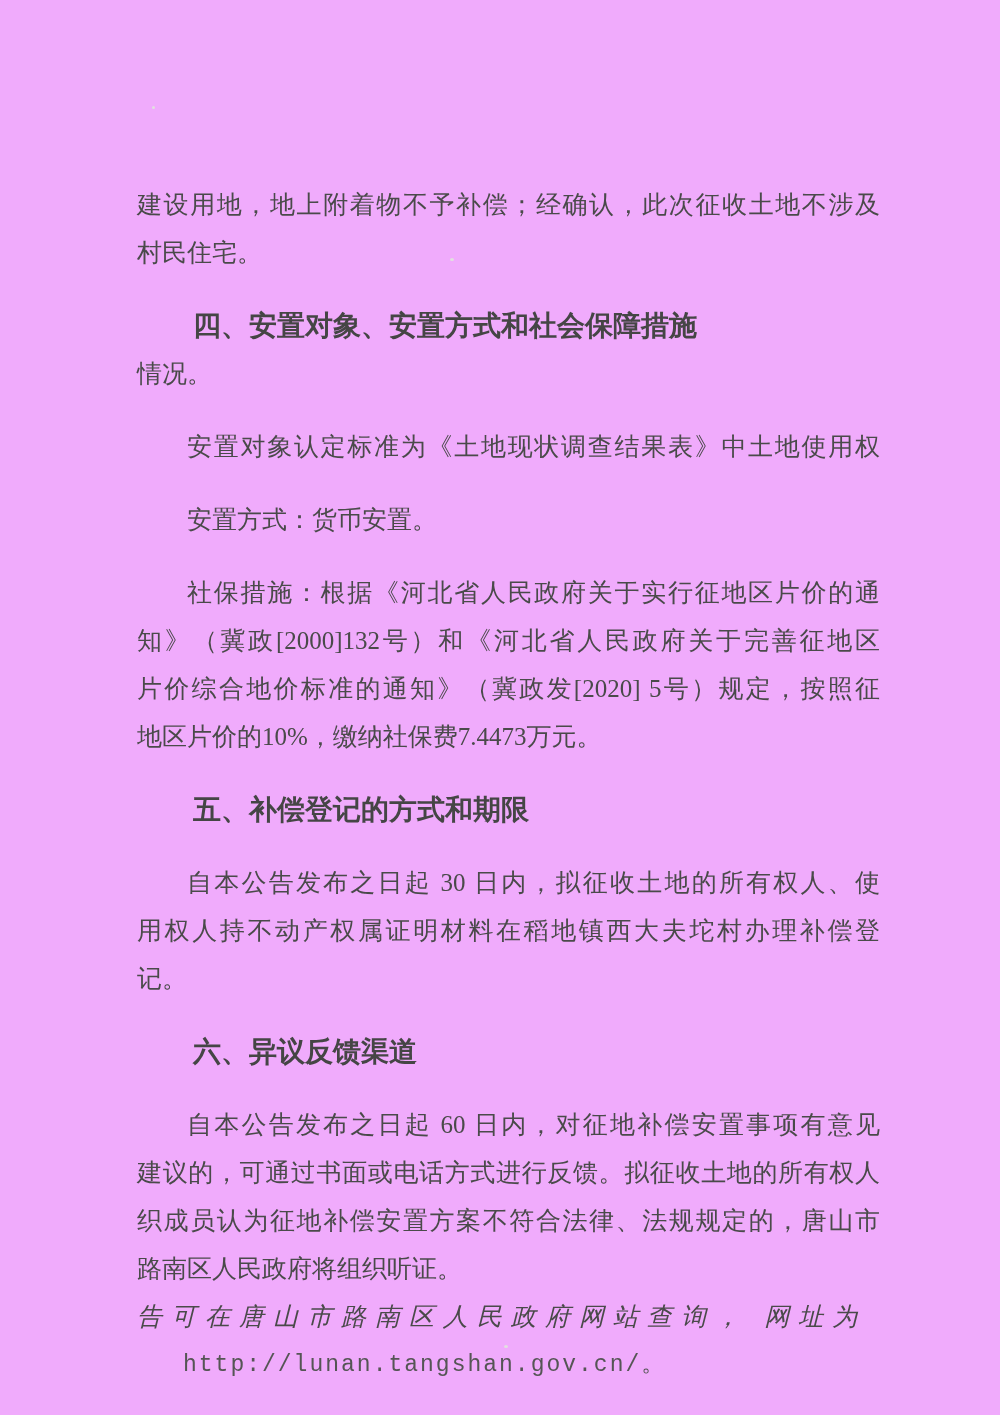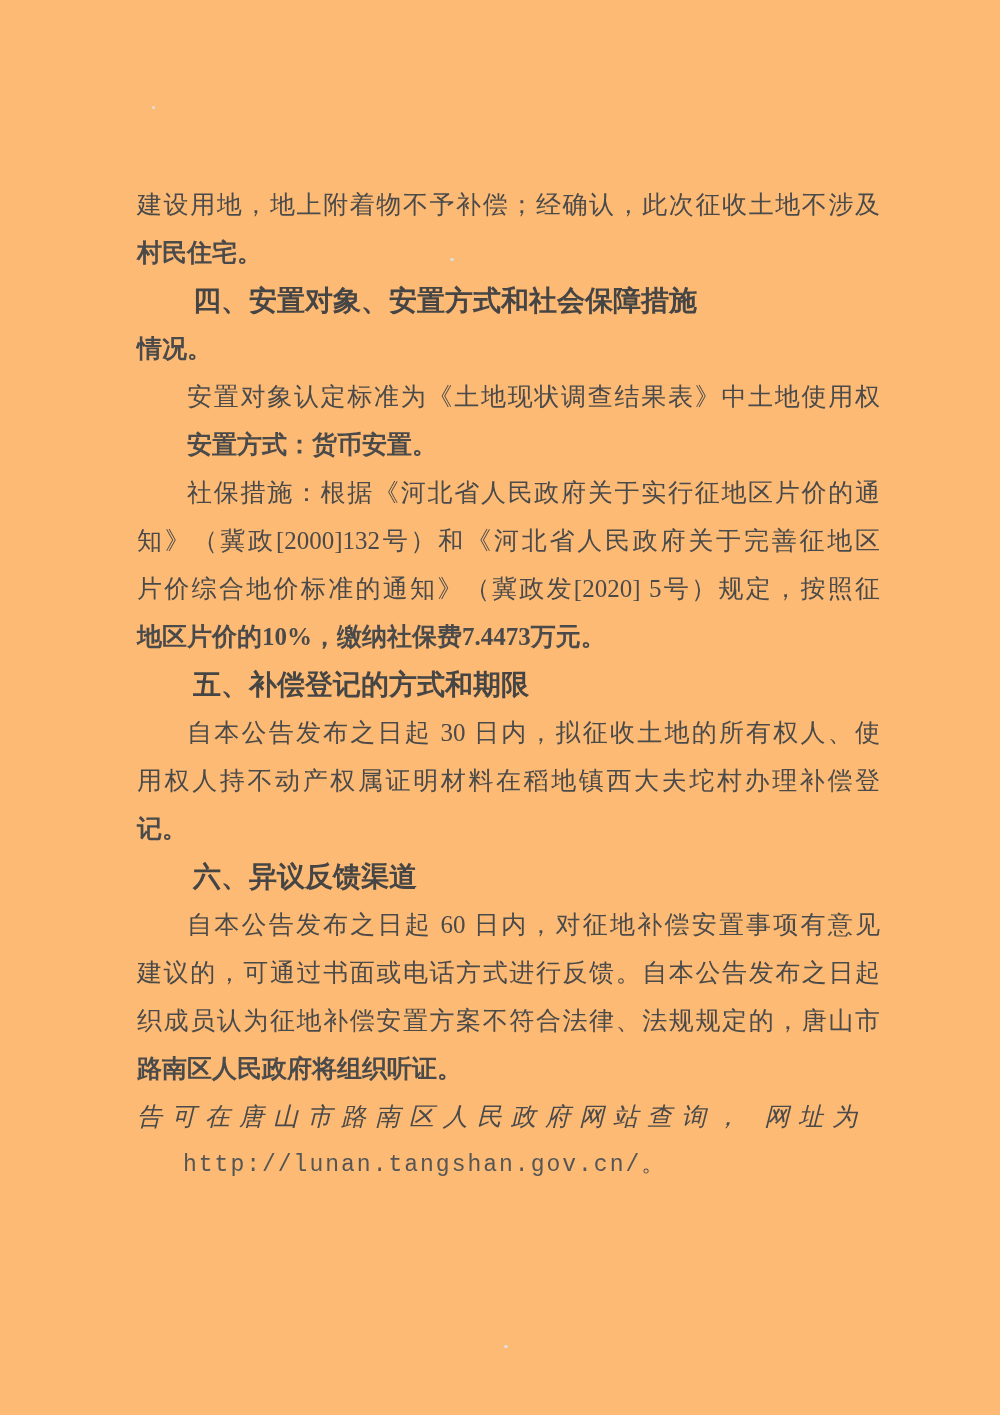--- a/index.html
+++ b/index.html
@@ -4,39 +4,39 @@
 <style>
   html, body {
     margin: 0;
     padding: 0;
     background: #ffffff;
   }
   .page {
     position: relative;
     width: 1000px;
     height: 1415px;
-    background: #fdba74;
+    background: #f0abfc;
     overflow: hidden;
     font-family: "Liberation Serif", "DejaVu Serif", serif;
   }
   .text-block {
     position: absolute;
     left: 137px;
     top: 181px;
     width: 743px;
   }
   .line {
     height: 48px;
     line-height: 48px;
     font-size: 25px;
     color: #4a4a4a;
     white-space: nowrap;
   }
-  .wrapless { white-space: normal; font-weight: bold; }
-  .indent { text-indent: 2em; }
+  .wrapless { white-space: normal; }
+  .indent { text-indent: 2em; margin-top: 25px; }
   .just {
     white-space: normal;
     text-align: justify;
     text-align-last: justify;
   }
   .heading {
     font-family: "Liberation Sans", "DejaVu Sans", sans-serif;
     font-weight: 600;
     font-size: 28px;
     color: #454545;
@@ -81,20 +81,20 @@
     <div class="line just indent">社保措施：根据《河北省人民政府关于实行征地区片价的通</div>
     <div class="line just">知》（冀政[2000]132号）和《河北省人民政府关于完善征地区</div>
     <div class="line just">片价综合地价标准的通知》（冀政发[2020] 5号）规定，按照征</div>
     <div class="line wrapless">地区片价的10%，缴纳社保费7.4473万元。</div>
     <div class="line heading indent">五、补偿登记的方式和期限</div>
     <div class="line just indent">自本公告发布之日起 30 日内，拟征收土地的所有权人、使</div>
     <div class="line just">用权人持不动产权属证明材料在稻地镇西大夫坨村办理补偿登</div>
     <div class="line wrapless">记。</div>
     <div class="line heading indent">六、异议反馈渠道</div>
     <div class="line just indent">自本公告发布之日起 60 日内，对征地补偿安置事项有意见</div>
-    <div class="line just">建议的，可通过书面或电话方式进行反馈。自本公告发布之日起</div>
+    <div class="line just">建议的，可通过书面或电话方式进行反馈。拟征收土地的所有权人</div>
     <div class="line just">织成员认为征地补偿安置方案不符合法律、法规规定的，唐山市</div>
     <div class="line wrapless">路南区人民政府将组织听证。</div>
     <div class="line stretch">告可在唐山市路南区人民政府网站查询， 网址为</div>
     <div class="line url-line">http://lunan.tangshan.gov.cn/。</div>
   </div>
 
 </div>
 
 </body></html>

